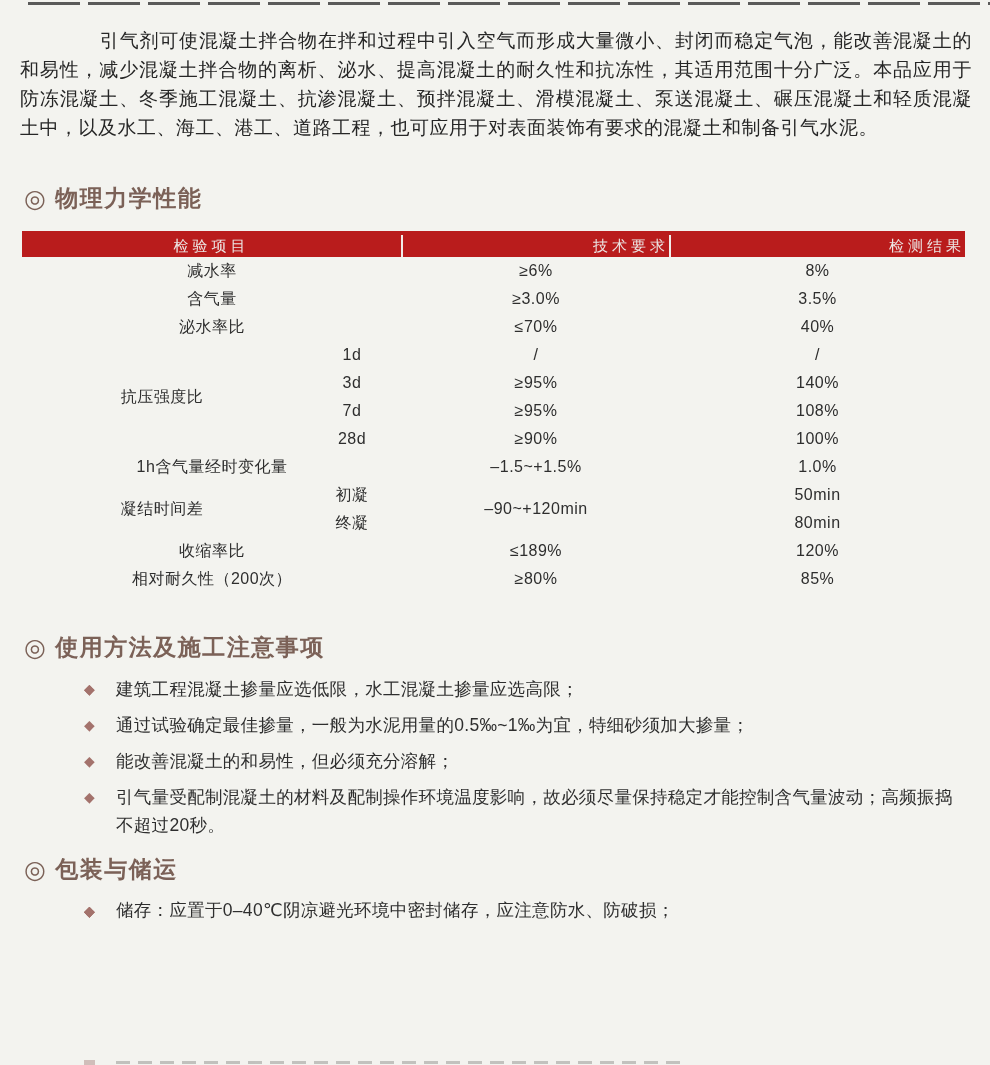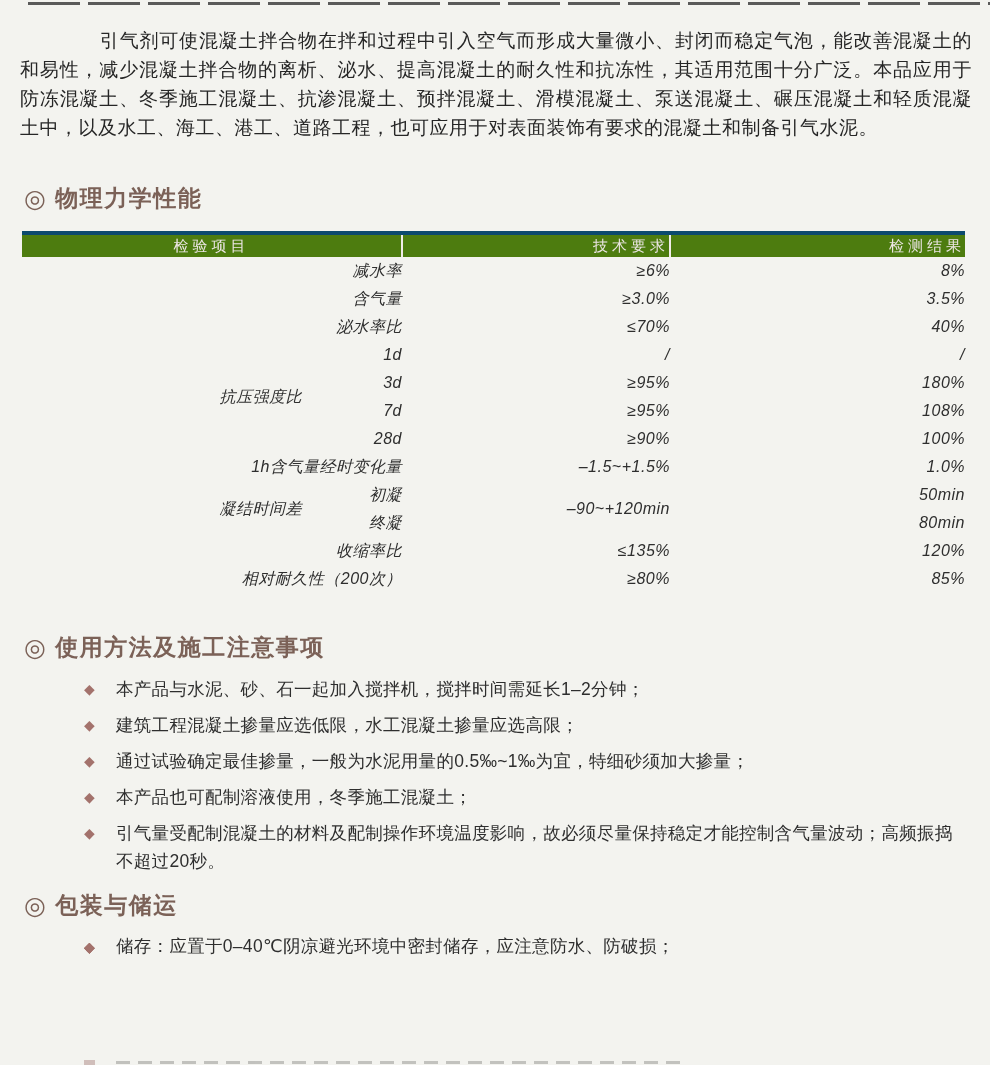--- a/index.html
+++ b/index.html
@@ -17,25 +17,25 @@
   
   .sec{display:flex;align-items:center;margin:0 0 0 24px;color:#7b6157;font-weight:bold;
     font-size:23px;letter-spacing:1.5px;line-height:32px;}
   .sec .ring{font-size:25px;font-weight:normal;margin-right:8px;color:#7b6157;}
   .sec1{margin-top:40px;}
   .sec2{margin-top:38px;}
   .sec3{margin-top:14px;}
 
   
   table.perf{border-collapse:collapse;margin:17px 25px 0 22px;width:943px;table-layout:fixed;}
-  table.perf thead th{background:#4d7c0f;color:#ece6e4;font-weight:normal;font-size:15px;
-    letter-spacing:4px;height:22px;border-top:4px solid #0c4a6e;padding:0;}
+  table.perf thead th{background:#b91c1c;color:#ece6e4;font-weight:normal;font-size:15px;
+    letter-spacing:4px;height:22px;border-top:4px solid #b91c1c;padding:0;}
   table.perf thead th + th{border-left:2px solid #f1ece9;text-align:right;}
-  table.perf td{height:28px;text-align:right;vertical-align:middle;font-size:16px;
-    color:#2e2e2e;padding:0;letter-spacing:.5px;font-style:italic;}
+  table.perf td{height:28px;text-align:center;vertical-align:middle;font-size:16px;
+    color:#2e2e2e;padding:0;letter-spacing:.5px;}
   col.c-item{width:280px;} col.c-sub{width:100px;} col.c-req{width:268px;} col.c-res{width:295px;}
 
   
   ul.blist{list-style:none;margin:12px 25px 0 0;padding:0 0 0 84px;}
   ul.blist li{position:relative;margin:0 0 8px 0;font-size:17.5px;line-height:28px;
     color:#2e2e2e;padding-left:32px;letter-spacing:.3px;}
   ul.blist li .dia{position:absolute;left:0;top:0;color:#a3726c;font-size:14px;line-height:28px;}
   ul.pack{margin-top:12px;}
   ul.pack li{margin-bottom:5px;line-height:27px;}
 
@@ -91,21 +91,21 @@
       </tr>
       <tr>
         <td rowspan="4">抗压强度比</td>
         <td>1d</td>
         <td>/</td>
         <td>/</td>
       </tr>
       <tr>
         <td>3d</td>
         <td>≥95%</td>
-        <td>180%</td>
+        <td>140%</td>
       </tr>
       <tr>
         <td>7d</td>
         <td>≥95%</td>
         <td>108%</td>
       </tr>
       <tr>
         <td>28d</td>
         <td>≥90%</td>
         <td>100%</td>
@@ -120,52 +120,51 @@
         <td>初凝</td>
         <td rowspan="2">–90~+120min</td>
         <td>50min</td>
       </tr>
       <tr>
         <td>终凝</td>
         <td>80min</td>
       </tr>
       <tr>
         <td colspan="2">收缩率比</td>
-        <td>≤135%</td>
+        <td>≤189%</td>
         <td>120%</td>
       </tr>
       <tr>
         <td colspan="2">相对耐久性（200次）</td>
         <td>≥80%</td>
         <td>85%</td>
       </tr>
     </tbody>
   </table>
 
   <h2 class="sec sec2">
     <span class="ring">◎</span>
     <span>使用方法及施工注意事项</span>
   </h2>
 
   <ul class="blist usage">
     <li>
       <span class="dia">◆</span>
-      <span>本产品与水泥、砂、石一起加入搅拌机，搅拌时间需延长1–2分钟；</span>
     </li>
     <li>
       <span class="dia">◆</span>
       <span>建筑工程混凝土掺量应选低限，水工混凝土掺量应选高限；</span>
     </li>
     <li>
       <span class="dia">◆</span>
       <span>通过试验确定最佳掺量，一般为水泥用量的0.5‰~1‰为宜，特细砂须加大掺量；</span>
     </li>
     <li>
       <span class="dia">◆</span>
-      <span>本产品也可配制溶液使用，冬季施工混凝土；</span>
+      <span>能改善混凝土的和易性，但必须充分溶解；</span>
     </li>
     <li>
       <span class="dia">◆</span>
       <span>引气量受配制混凝土的材料及配制操作环境温度影响，故必须尽量保持稳定才能控制含气量波动；高频振捣不超过20秒。</span>
     </li>
   </ul>
 
   <h2 class="sec sec3">
     <span class="ring">◎</span>
     <span>包装与储运</span>

